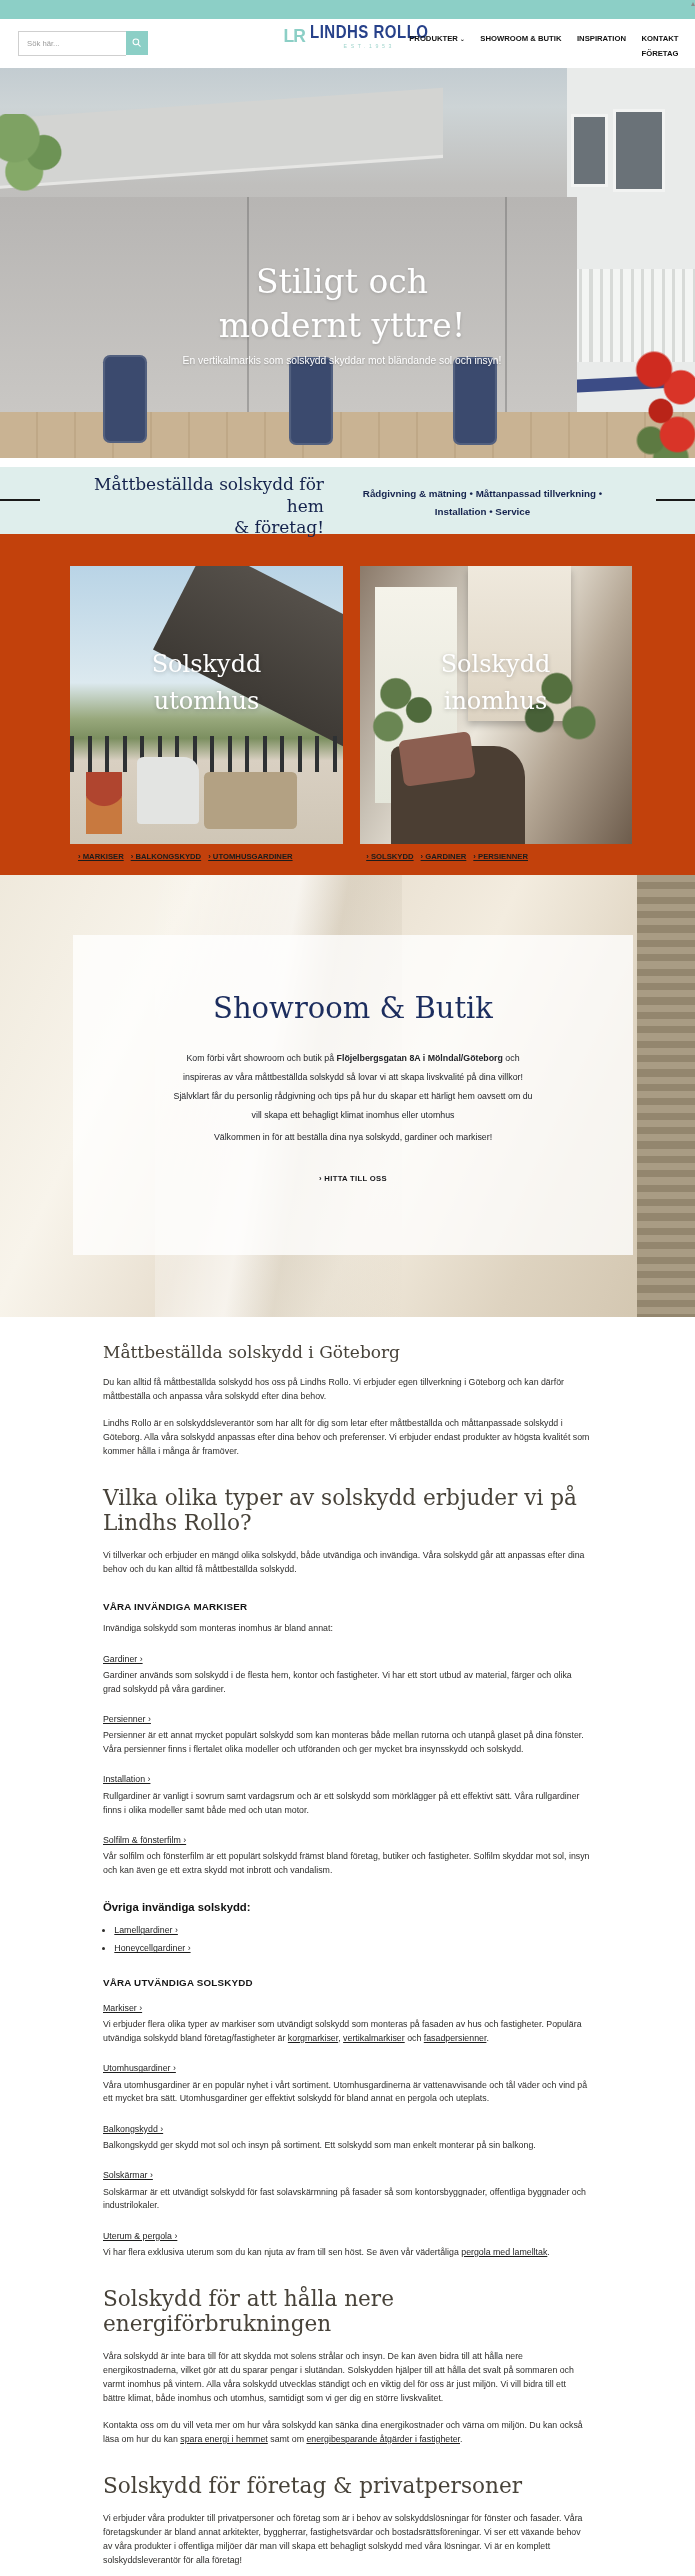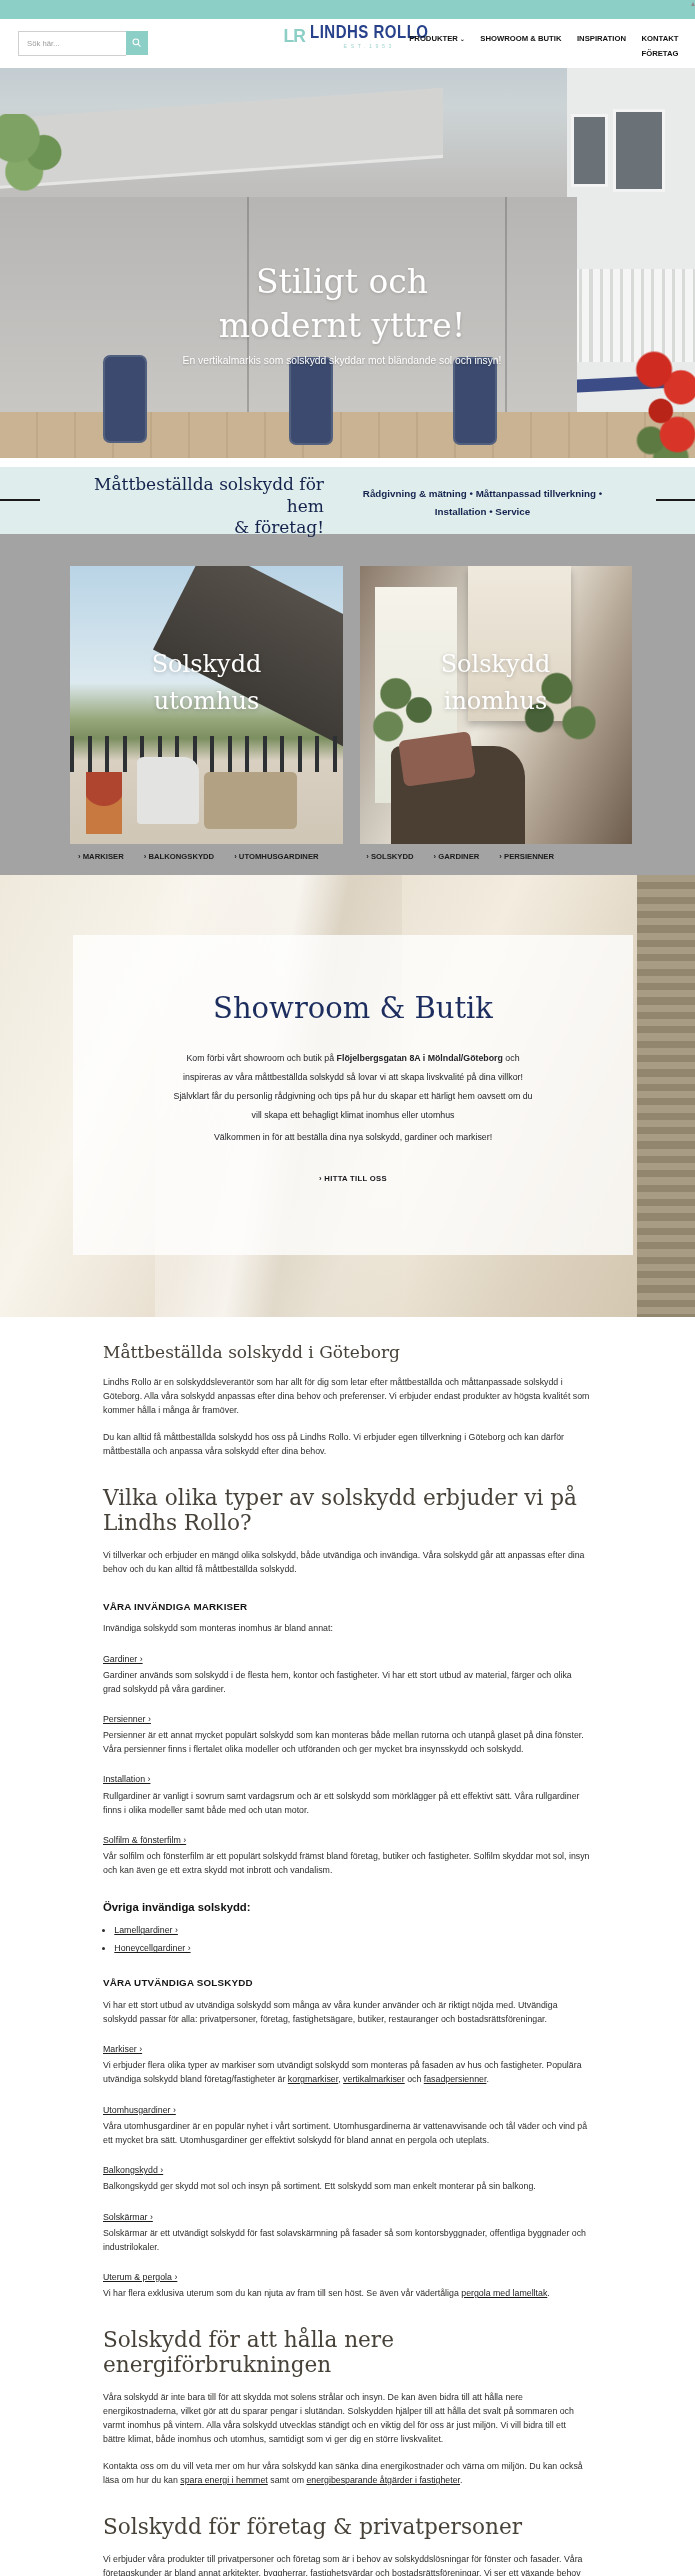--- a/index.html
+++ b/index.html
@@ -43,40 +43,40 @@
   .gap{height:9.3px;background:#fff;}
 
   
   .band{position:relative;height:67px;background:#dfeeec;}
   .band::before,.band::after{content:"";position:absolute;top:32px;height:1.5px;width:40px;background:#191919;}
   .band::before{left:0;} .band::after{right:0;}
   .band .bhead{position:absolute;left:68px;top:7.2px;width:256px;text-align:right;color:#14224c;font-size:17px;line-height:1.25;font-weight:500;}
   .band .bserv{position:absolute;left:338px;top:17.5px;width:289px;text-align:center;color:#15234e;font-size:9.8px;font-weight:700;line-height:1.9;}
 
   
-  .cards{padding-top:32px;height:309px;background:#a3a3a3;}
+  .cards{padding-top:32px;height:309px;background:#c2410c;}
   .cardrow{display:flex;margin-left:70px;}
   .card{position:relative;width:273px;height:278px;overflow:hidden;cursor:pointer;}
   .card + .card{margin-left:16.5px;width:272px;}
   .card .ctitle{position:absolute;left:0;right:0;top:80px;text-align:center;color:#fff;font-size:24px;line-height:1.55;font-weight:500;text-shadow:0 0.5px 4.1px rgba(0,0,0,.25);}
   .scene-out{background:linear-gradient(180deg,#b9d4e6 0%,#dce9ef 42%,#98a87c 55%,#7c8f60 62%,#d9d0c2 70%,#cfc6b6 100%);}
   .scene-out .awn{position:absolute;right:-41px;top:20.6px;width:216px;height:118px;background:linear-gradient(180deg,#55504a,#3e3a35);transform:rotate(27deg);}
   .scene-out .rail{position:absolute;left:0;right:0;top:170px;height:36px;background:repeating-linear-gradient(90deg,#2e3133 0 4.1px,transparent 4.1px 17.5px);}
   .scene-out .sofa{position:absolute;left:134px;bottom:15.5px;width:93px;height:57px;background:#b3a183;border-radius:5.2px;}
   .scene-out .cover{position:absolute;left:67px;bottom:20.6px;width:62px;height:67px;background:#e3e4e2;border-radius:6.2px 15.5px 4.1px 4.1px;}
   .scene-out .pot{position:absolute;left:15.5px;bottom:10.3px;width:36px;height:62px;background:radial-gradient(circle at 50% 20%,#b0452f 0 40%,transparent 42%),linear-gradient(180deg,transparent 40%,#c8793f 41%);}
   .scene-in{background:linear-gradient(115deg,#8b7a6a 0%,#c9c2b6 30%,#ece7dc 48%,#b5a795 70%,#6d5c4c 100%);}
   .scene-in .blind{position:absolute;left:108px;top:0;width:103px;height:155px;background:linear-gradient(180deg,#efe9dd,#ddd3c2);box-shadow:0 4.1px 7.2px rgba(0,0,0,.25);}
   .scene-in .glass{position:absolute;left:15.5px;top:20.6px;width:82px;height:216px;background:linear-gradient(180deg,#f5f3ea,#e4e6da);}
   .scene-in .plant{position:absolute;left:5.2px;top:103px;width:77px;height:82px;background:radial-gradient(circle at 40% 30%,#5f7a49 0 20%,transparent 22%),radial-gradient(circle at 70% 50%,#4f6a3c 0 18%,transparent 20%),radial-gradient(circle at 30% 70%,#6a8653 0 18%,transparent 20%);}
   .scene-in .plant2{position:absolute;right:31px;top:93px;width:88px;height:98px;background:radial-gradient(circle at 50% 30%,#55703f 0 18%,transparent 20%),radial-gradient(circle at 30% 60%,#486138 0 16%,transparent 18%),radial-gradient(circle at 75% 65%,#5d7a47 0 17%,transparent 19%);}
   .scene-in .chair{position:absolute;left:31px;bottom:0;width:134px;height:98px;background:#4b3e33;border-radius:9.3px 31px 0 0;}
   .scene-in .pillow{position:absolute;left:41px;bottom:62px;width:72px;height:46px;background:#8c5f51;border-radius:6.2px;transform:rotate(-8deg);}
   .cardlinks{display:flex;margin-left:78px;margin-top:8.2px;font-size:7.7px;font-weight:700;color:#1b1b1b;}
-  .cardlinks .grp{width:281px;display:flex;gap:20px;}
+  .cardlinks .grp{width:281px;display:flex;gap:7px;text-decoration:underline;}
   .cardlinks .grp.g2{margin-left:7.2px;}
   .cardlinks a{color:#1b1b1b;text-decoration:none;}
 
   
   .showroom{position:relative;height:442px;background:
     linear-gradient(115deg,#efe9dc 0%,#f8f4eb 22%,#e9e0d1 40%,#f3ecdf 58%,#ded3c0 78%,#cfc2ab 100%);}
   .showroom .wicker{position:absolute;right:0;top:0;width:59px;height:100%;background:repeating-linear-gradient(180deg,#a99c84 0 7.2px,#93866e 7.2px 14.4px);}
   .showroom .fold{position:absolute;left:155px;top:0;width:247px;height:100%;background:linear-gradient(100deg,transparent 0%,rgba(255,255,255,.55) 45%,rgba(180,170,150,.25) 60%,transparent 100%);}
   .showroom .overlay{position:absolute;left:73px;top:60px;width:560px;height:320px;background:rgba(255,255,255,.78);}
   .showroom .stitle{margin:56px 0 0;text-align:center;color:#1c2d5e;font-size:29px;font-weight:500;}
@@ -210,22 +210,22 @@
         <span>Kom förbi vårt showroom och butik på </span><b>Flöjelbergsgatan 8A i Mölndal/Göteborg</b><span> och inspireras av våra måttbeställda solskydd så lovar vi att skapa livskvalité på dina villkor! Självklart får du personlig rådgivning och tips på hur du skapar ett härligt hem oavsett om du vill skapa ett behagligt klimat inomhus eller utomhus</span>
         <div class="p2">Välkommen in för att beställa dina nya solskydd, gardiner och markiser!</div>
       </div>
       <a href="#" class="scta">› HITTA TILL OSS</a>
     </div>
   </div>
 
   <div class="main">
     <div class="art">
       <h2 class="h2s h2first serif">Måttbeställda solskydd i Göteborg</h2>
+      <p>Du kan alltid få måttbeställda solskydd hos oss på Lindhs Rollo. Vi erbjuder egen tillverkning i Göteborg och kan därför måttbeställa och anpassa våra solskydd efter dina behov.</p>
       <p>Lindhs Rollo är en solskyddsleverantör som har allt för dig som letar efter måttbeställda och måttanpassade solskydd i Göteborg. Alla våra solskydd anpassas efter dina behov och preferenser. Vi erbjuder endast produkter av högsta kvalitét som kommer hålla i många år framöver.</p>
-      <p>Du kan alltid få måttbeställda solskydd hos oss på Lindhs Rollo. Vi erbjuder egen tillverkning i Göteborg och kan därför måttbeställa och anpassa våra solskydd efter dina behov.</p>
 
       <h2 class="h2s serif">Vilka olika typer av solskydd erbjuder vi på Lindhs Rollo?</h2>
       <p>Vi tillverkar och erbjuder en mängd olika solskydd, både utvändiga och invändiga. Våra solskydd går att anpassas efter dina behov och du kan alltid få måttbeställda solskydd.</p>
 
       <div class="h3s">VÅRA INVÄNDIGA MARKISER</div>
       <p>Invändiga solskydd som monteras inomhus är bland annat:</p>
 
       <a href="#" class="plink">Gardiner ›</a>
       <p>Gardiner används som solskydd i de flesta hem, kontor och fastigheter. Vi har ett stort utbud av material, färger och olika grad solskydd på våra gardiner.</p>
       <a href="#" class="plink">Persienner ›</a>
@@ -235,21 +235,20 @@
       <a href="#" class="plink">Solfilm &amp; fönsterfilm ›</a>
       <p>Vår solfilm och fönsterfilm är ett populärt solskydd främst bland företag, butiker och fastigheter. Solfilm skyddar mot sol, insyn och kan även ge ett extra skydd mot inbrott och vandalism.</p>
 
       <div class="h4s">Övriga invändiga solskydd:</div>
       <ul class="ul">
         <li><a href="#">Lamellgardiner ›</a></li>
         <li><a href="#">Honeycellgardiner ›</a></li>
       </ul>
 
       <div class="h3s">VÅRA UTVÄNDIGA SOLSKYDD</div>
-      <p>Vi har ett stort utbud av utvändiga solskydd som många av våra kunder använder och är riktigt nöjda med. Utvändiga solskydd passar för alla: privatpersoner, företag, fastighetsägare, butiker, restauranger och bostadsrättsföreningar.</p>
 
       <a href="#" class="plink">Markiser ›</a>
       <p><span>Vi erbjuder flera olika typer av markiser som utvändigt solskydd som monteras på fasaden av hus och fastigheter. Populära utvändiga solskydd bland företag/fastigheter är </span><a href="#" class="ilink">korgmarkiser</a><span>, </span><a href="#" class="ilink">vertikalmarkiser</a><span> och </span><a href="#" class="ilink">fasadpersienner</a><span>.</span></p>
 
       <a href="#" class="plink">Utomhusgardiner ›</a>
       <p>Våra utomhusgardiner är en populär nyhet i vårt sortiment. Utomhusgardinerna är vattenavvisande och tål väder och vind på ett mycket bra sätt. Utomhusgardiner ger effektivt solskydd för bland annat en pergola och uteplats.</p>
       <a href="#" class="plink">Balkongskydd ›</a>
       <p>Balkongskydd ger skydd mot sol och insyn på sortiment. Ett solskydd som man enkelt monterar på sin balkong.</p>
       <a href="#" class="plink">Solskärmar ›</a>
       <p>Solskärmar är ett utvändigt solskydd för fast solavskärmning på fasader så som kontorsbyggnader, offentliga byggnader och industrilokaler.</p>

